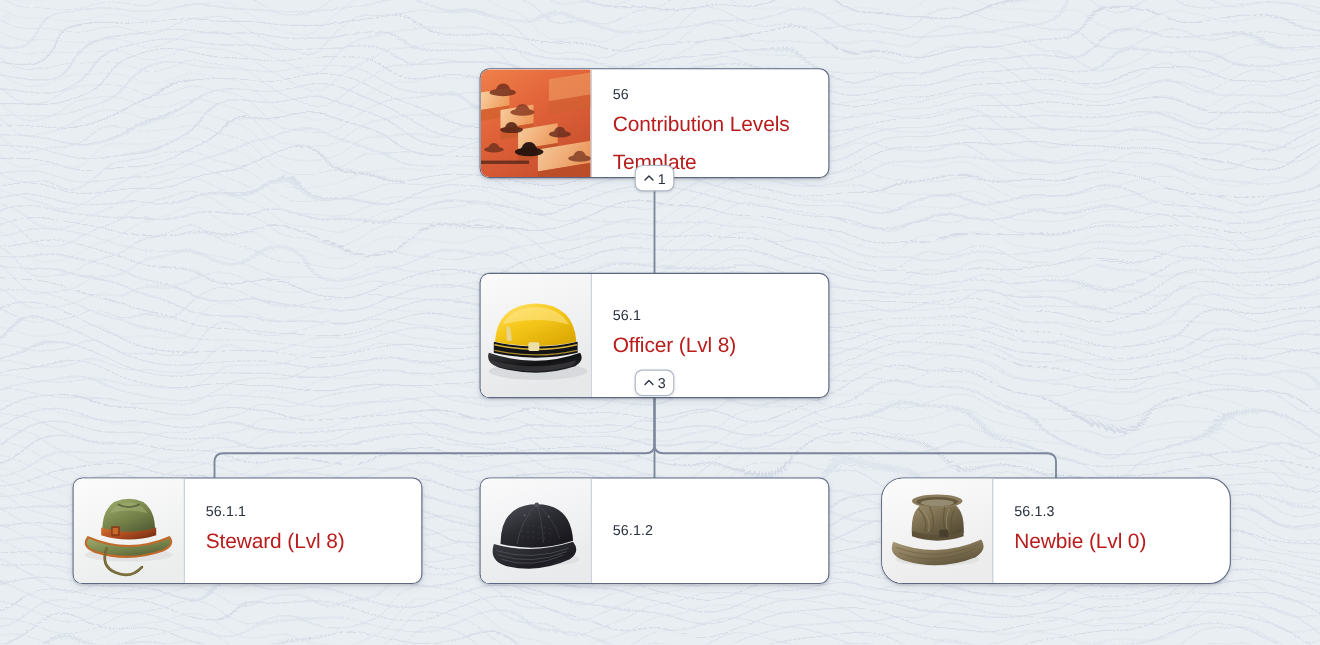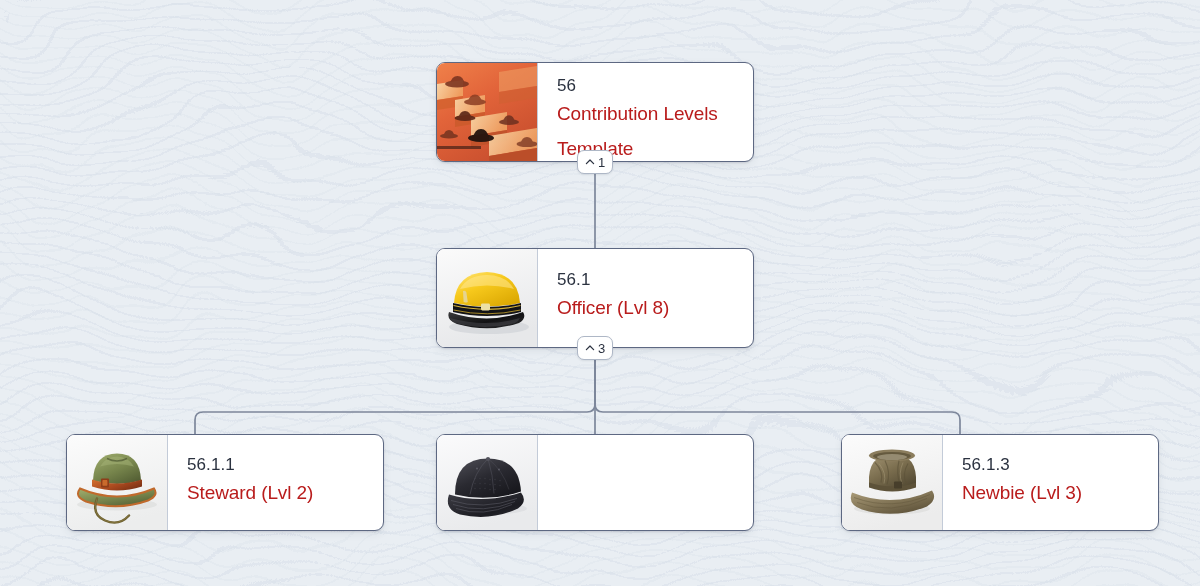--- a/index.html
+++ b/index.html
@@ -68,43 +68,43 @@
 
   .body {
     flex: 1 1 auto;
     padding: 18px 16px 10px 19px;
     display: flex;
     flex-direction: column;
     justify-content: flex-start;
     min-width: 0;
   }
   .node-id {
-    font-size: 17px;
+    font-size: 13px;
     line-height: 17px;
     color: #2b3240;
     letter-spacing: 0.1px;
     margin-bottom: 2px;
   }
   .node-title {
     font-size: 19px;
     line-height: 35px;
     color: #b91c1c;
     letter-spacing: -0.1px;
     word-break: break-word;
   }
 
   .node.root   { left: 436px; top: 62px;  width: 318px; height: 100px; }
   .node.root .body { padding-top: 14px; }
-  .node.mid    { left: 436px; top: 248px; width: 318px; height: 100px; }
+  .node.mid    { left: 436px; top: 248px; width: 318px; height: 114px; }
   .node.mid .body { justify-content: center; padding-top: 0; padding-bottom: 0; }
   .node.leaf   { top: 434px; width: 318px; height: 97px; }
   .node.leaf .body { justify-content: center; padding-top: 0; padding-bottom: 0; }
   .node.leaf1  { left: 66px; }
   .node.leaf2  { left: 436px; }
-  .node.leaf3  { left: 841px; }
+  .node.leaf3  { left: 801px; border-radius: 20px; }
 
   
   .badge {
     position: absolute;
     height: 24px;
     min-width: 36px;
     padding: 0 7px;
     box-sizing: border-box;
     background: #ffffff;
     border: 1.4px solid #aeb7c6;
@@ -372,21 +372,21 @@
 
         <path d="M13 56 q37 16 74 0 q5 7 -6 12 q-31 11 -62 1 q-12 -5 -6 -13 z" fill="url(#olive)"></path>
         <path d="M13 56 q37 16 74 0 q5 7 -6 12 q-31 11 -62 1 q-12 -5 -6 -13 z" fill="none" stroke="#c06a2c" stroke-width="2"></path>
 
         <path d="M30 66 q-6 16 8 22 q14 6 24 -5" fill="none" stroke="#6d6030" stroke-width="2.4" stroke-linecap="round"></path>
         <path d="M30 66 q-6 16 8 22 q14 6 24 -5" fill="none" stroke="#8e7f45" stroke-width="1" stroke-linecap="round" opacity="0.7"></path>
       </svg>
     </div>
     <div class="body">
       <div class="node-id">56.1.1</div>
-      <div class="node-title">Steward (Lvl 2)</div>
+      <div class="node-title">Steward (Lvl 8)</div>
     </div>
   </div>
 
   <div class="node leaf leaf2">
     <div class="thumb">
       <svg viewBox="0 0 100 100" preserveAspectRatio="xMidYMid slice" aria-hidden="true">
         <defs>
           <linearGradient id="bcBg" x1="0" y1="0" x2="0.3" y2="1">
             <stop offset="0%" stop-color="#fbfbfc"></stop>
             <stop offset="100%" stop-color="#e9eaec"></stop>
@@ -438,20 +438,21 @@
 
         <path d="M12 62 q34 10 72 -2 q7 9 -3 16 q-28 13 -58 6 q-16 -5 -11 -20 z" fill="url(#dkBrim)"></path>
         <g fill="none" stroke="#6b6b76" stroke-width="0.75" opacity="0.6">
           <path d="M14 68 q32 10 66 -2"></path>
           <path d="M16 72 q30 10 62 -3"></path>
           <path d="M19 76 q27 9 56 -4"></path>
         </g>
       </svg>
     </div>
     <div class="body">
+      <div class="node-id">56.1.2</div>
     </div>
   </div>
 
   <div class="node leaf leaf3">
     <div class="thumb">
       <svg viewBox="0 0 100 100" preserveAspectRatio="xMidYMid slice" aria-hidden="true">
         <defs>
           <linearGradient id="bkBg" x1="0" y1="0" x2="0.3" y2="1">
             <stop offset="0%" stop-color="#fcfcfc"></stop>
             <stop offset="100%" stop-color="#ececec"></stop>
@@ -492,17 +493,17 @@
 
         <path d="M10 60 q40 16 80 -2 q6 9 -5 16 q-33 13 -65 3 q-15 -5 -10 -17 z" fill="url(#khakiBrim)"></path>
         <g fill="none" stroke="#5e5339" stroke-width="0.8" opacity="0.5">
           <path d="M12 65 q38 14 76 -3"></path>
           <path d="M15 70 q34 13 70 -4"></path>
         </g>
       </svg>
     </div>
     <div class="body">
       <div class="node-id">56.1.3</div>
-      <div class="node-title">Newbie (Lvl 3)</div>
+      <div class="node-title">Newbie (Lvl 0)</div>
     </div>
   </div>
 
 </div>
 
 </body></html>

